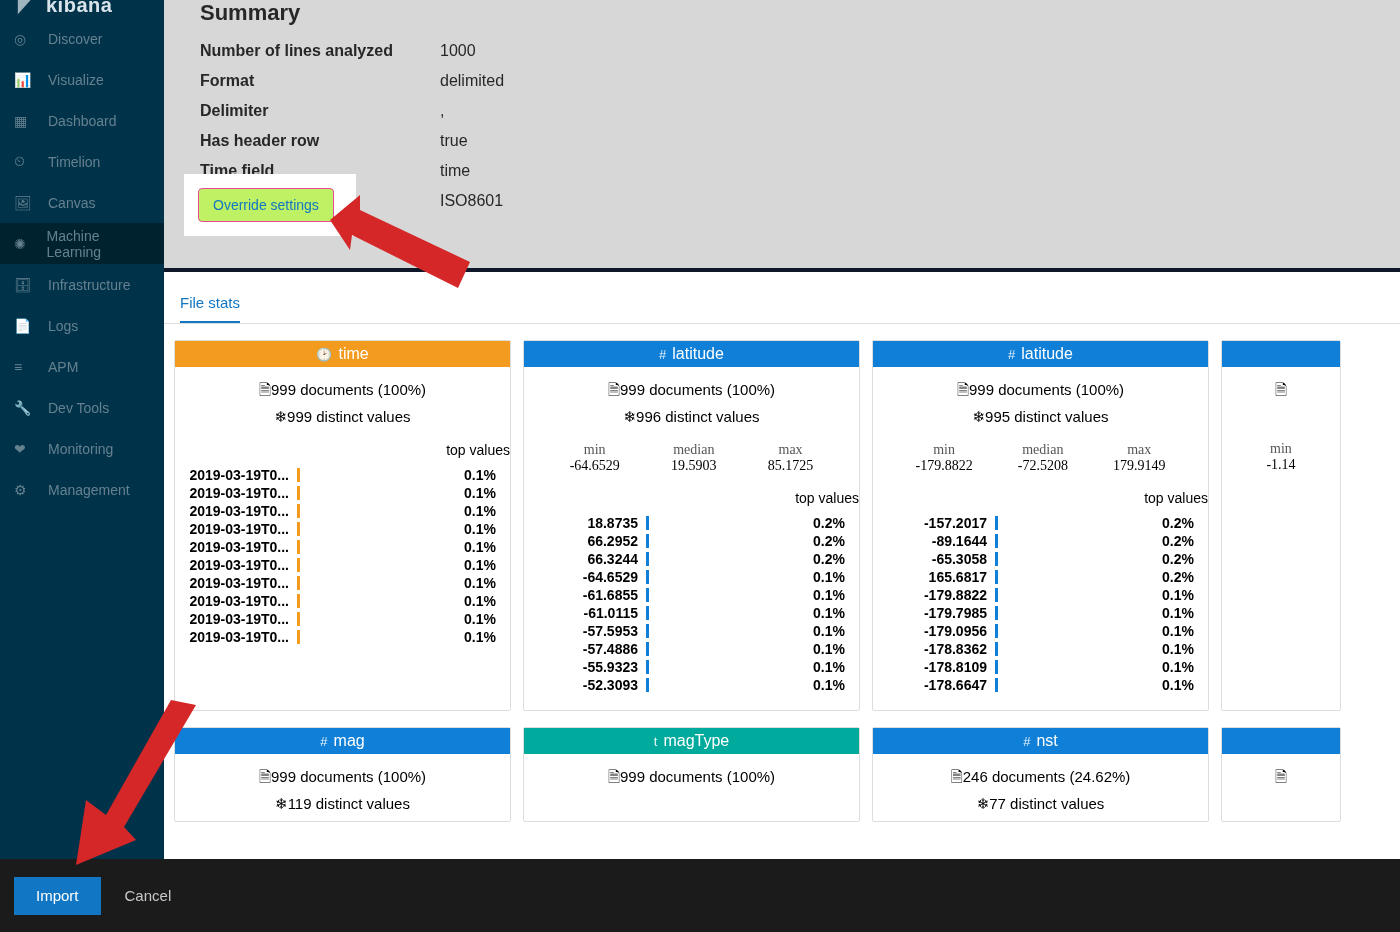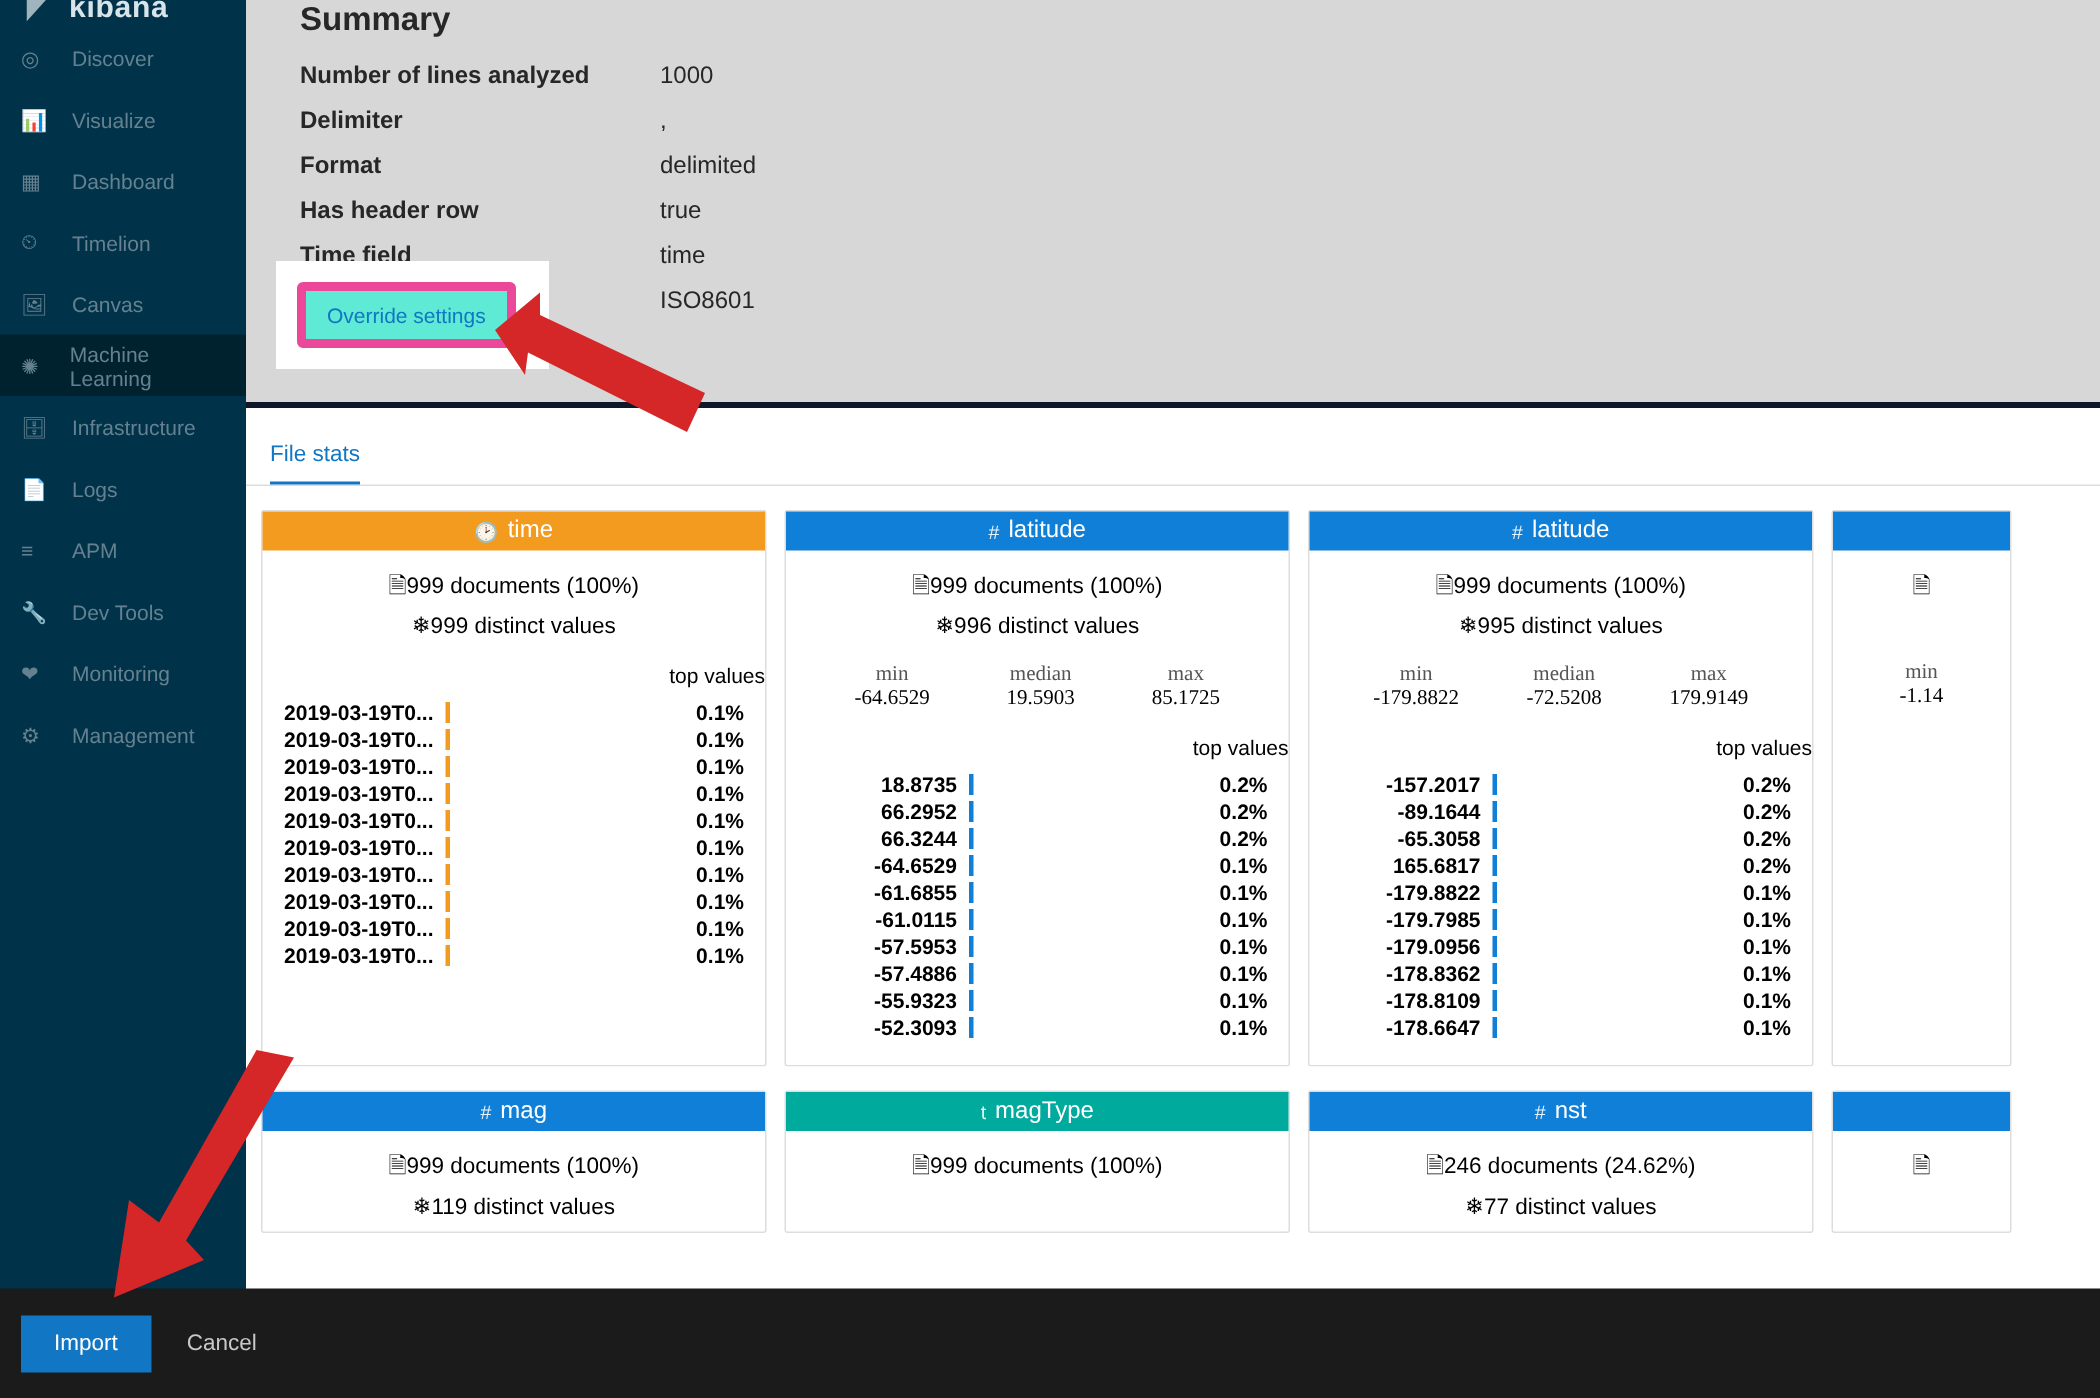--- a/index.html
+++ b/index.html
@@ -15,21 +15,21 @@
   .main { position: absolute; left: 164px; top: 0; right: 0; bottom: 58px; overflow: hidden; }
   .dim-overlay { position: absolute; left: 164px; top: 0; right: 0; bottom: 58px; background: rgba(0,0,0,0.12); pointer-events: none; }
 
   .summary { padding: 0 36px 26px 36px; color: #2d2d2d; }
   .summary h2 { font-size: 22px; font-weight: 600; margin-bottom: 10px; }
   .summary-row { display: flex; padding: 6px 0; font-size: 16px; }
   .summary-row .k { width: 240px; font-weight: 600; }
   .summary-row .v { color: #2d2d2d; }
 
   .override-wrap { position: absolute; left: 184px; top: 174px; background: #fff; padding: 14px 22px 14px 14px; z-index: 20; }
-  .override-btn { border: 6px solid #ec4899; color: #1176c3; background: #5eead4; padding: 8px 14px; font-size: 14px; border-radius: 4px; cursor: pointer; }
+  .override-btn { border: 1px solid #ec4899; color: #1176c3; background: #bef264; padding: 8px 14px; font-size: 14px; border-radius: 4px; cursor: pointer; }
 
   .stats-area { position: absolute; left: 0; right: 0; top: 268px; bottom: 0; background: #fff; border-top: 4px solid #0f172a; z-index: 15; }
   .tab-row { padding: 16px 16px 0 16px; border-bottom: 1px solid #ddd; }
   .tab { display: inline-block; padding: 6px 0 10px 0; color: #1176c3; font-size: 15px; border-bottom: 2px solid #1176c3; }
 
   .cards { display: flex; gap: 12px; padding: 16px 10px 0 10px; overflow: hidden; }
   .card { width: 337px; flex-shrink: 0; border: 1px solid #ddd; border-radius: 2px; background: #fff; }
   .card-h { color: #fff; text-align: center; padding: 4px 0; font-size: 16px; display: flex; justify-content: center; align-items: center; gap: 4px; }
   .card-h.orange { background: #f29b1f; }
   .card-h.blue { background: #0f7fd8; }
@@ -120,26 +120,26 @@
 <div class="collapse-tab"></div>
 
 <div class="main">
   <div class="summary">
     <h2>Summary</h2>
     <div class="summary-row">
         <span class="k">Number of lines analyzed</span>
         <span class="v">1000</span>
       </div>
     <div class="summary-row">
+        <span class="k">Format</span>
+        <span class="v">delimited</span>
+      </div>
+    <div class="summary-row">
         <span class="k">Delimiter</span>
         <span class="v">,</span>
-      </div>
-    <div class="summary-row">
-        <span class="k">Format</span>
-        <span class="v">delimited</span>
       </div>
     <div class="summary-row">
         <span class="k">Has header row</span>
         <span class="v">true</span>
       </div>
     <div class="summary-row">
         <span class="k">Time field</span>
         <span class="v">time</span>
       </div>
     <div class="summary-row">

